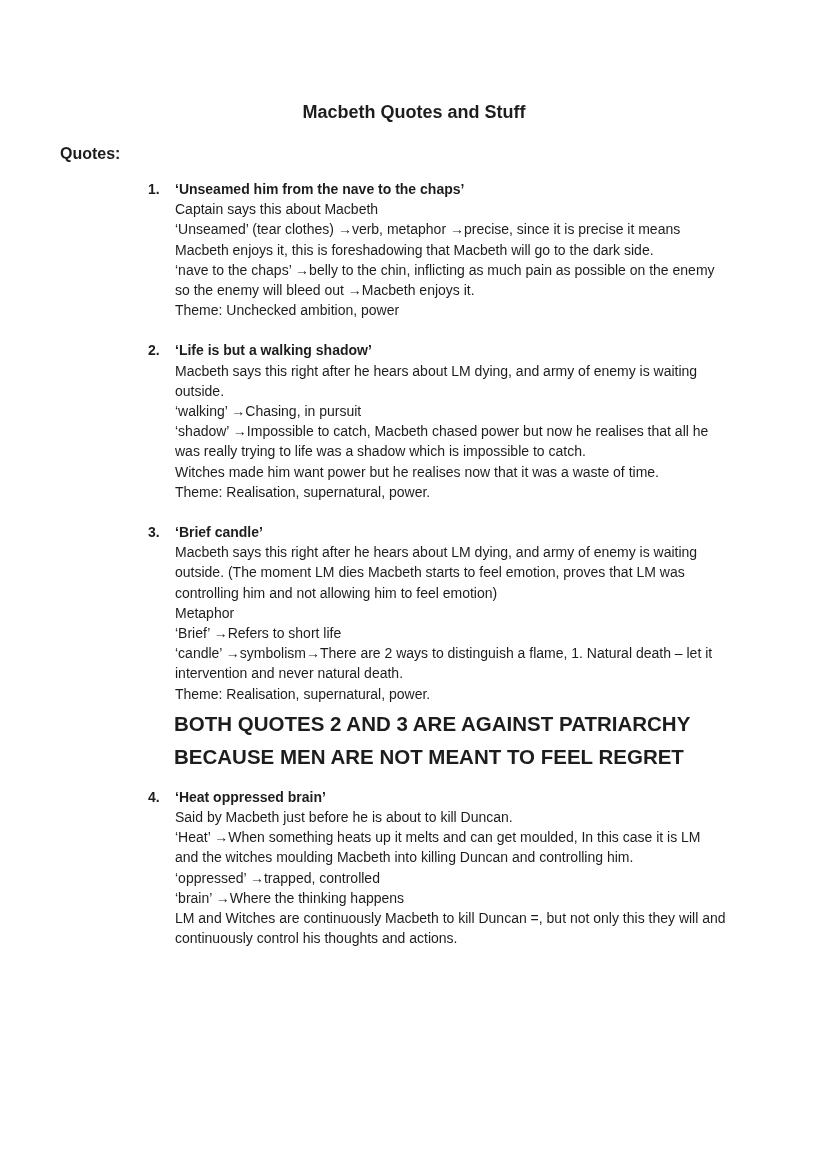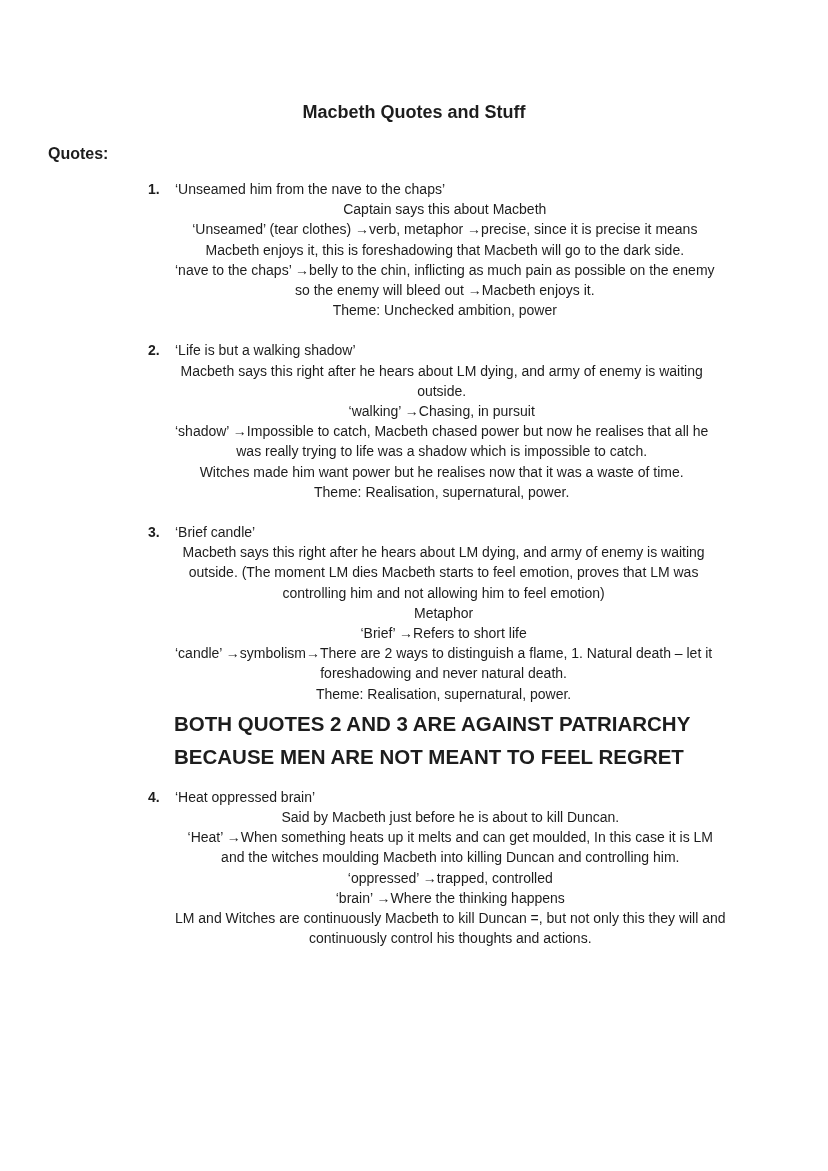--- a/index.html
+++ b/index.html
@@ -18,43 +18,43 @@
   }
   .doc-title {
     margin: 0;
     padding-top: 100px;
     font-size: 18px;
     line-height: 24px;
     font-weight: 700;
     text-align: center;
   }
   .section-label {
-    margin: 19px 0 0 48px;
+    margin: 19px 0 0 60px;
     font-size: 16px;
     line-height: 22px;
     font-weight: 700;
   }
   .quote-list {
     margin-top: 14px;
   }
   .quote-item {
     display: flex;
     padding-left: 148px;
     margin-bottom: 20px;
     font-size: 14px;
     line-height: 20.2px;
   }
   .quote-number {
     flex: 0 0 27px;
     width: 27px;
     font-weight: 700;
   }
   .quote-body { min-width: 0; }
-  .quote-title { font-weight: 400; white-space: nowrap; }
-  .quote-line  { white-space: nowrap; text-align: center; }
+  .quote-title { font-weight: 700; white-space: nowrap; }
+  .quote-line  { white-space: nowrap; }
   .banner {
     margin: -17px 12px 14px 174px;
     font-size: 20.5px;
     line-height: 33px;
     font-weight: 700;
     white-space: nowrap;
   }
 </style>
 </head>
 <body>
@@ -97,21 +97,21 @@
     <div class="quote-item">
       <div class="quote-number">3.</div>
       <div class="quote-body">
         <div class="quote-title">‘Brief candle’</div>
         <div class="quote-line">Macbeth says this right after he hears about LM dying, and army of enemy is waiting</div>
         <div class="quote-line">outside. (The moment LM dies Macbeth starts to feel emotion, proves that LM was</div>
         <div class="quote-line">controlling him and not allowing him to feel emotion)</div>
         <div class="quote-line">Metaphor</div>
         <div class="quote-line">‘Brief’ →Refers to short life</div>
         <div class="quote-line">‘candle’ →symbolism→There are 2 ways to distinguish a flame, 1. Natural death – let it</div>
-        <div class="quote-line">foreshadowing and never natural death.</div>
+        <div class="quote-line">intervention and never natural death.</div>
         <div class="quote-line">Theme: Realisation, supernatural, power.</div>
       </div>
     </div>
 
     <div class="banner">
       <div>BOTH QUOTES 2 AND 3 ARE AGAINST PATRIARCHY</div>
       <div>BECAUSE MEN ARE NOT MEANT TO FEEL REGRET</div>
     </div>
 
     <div class="quote-item">

